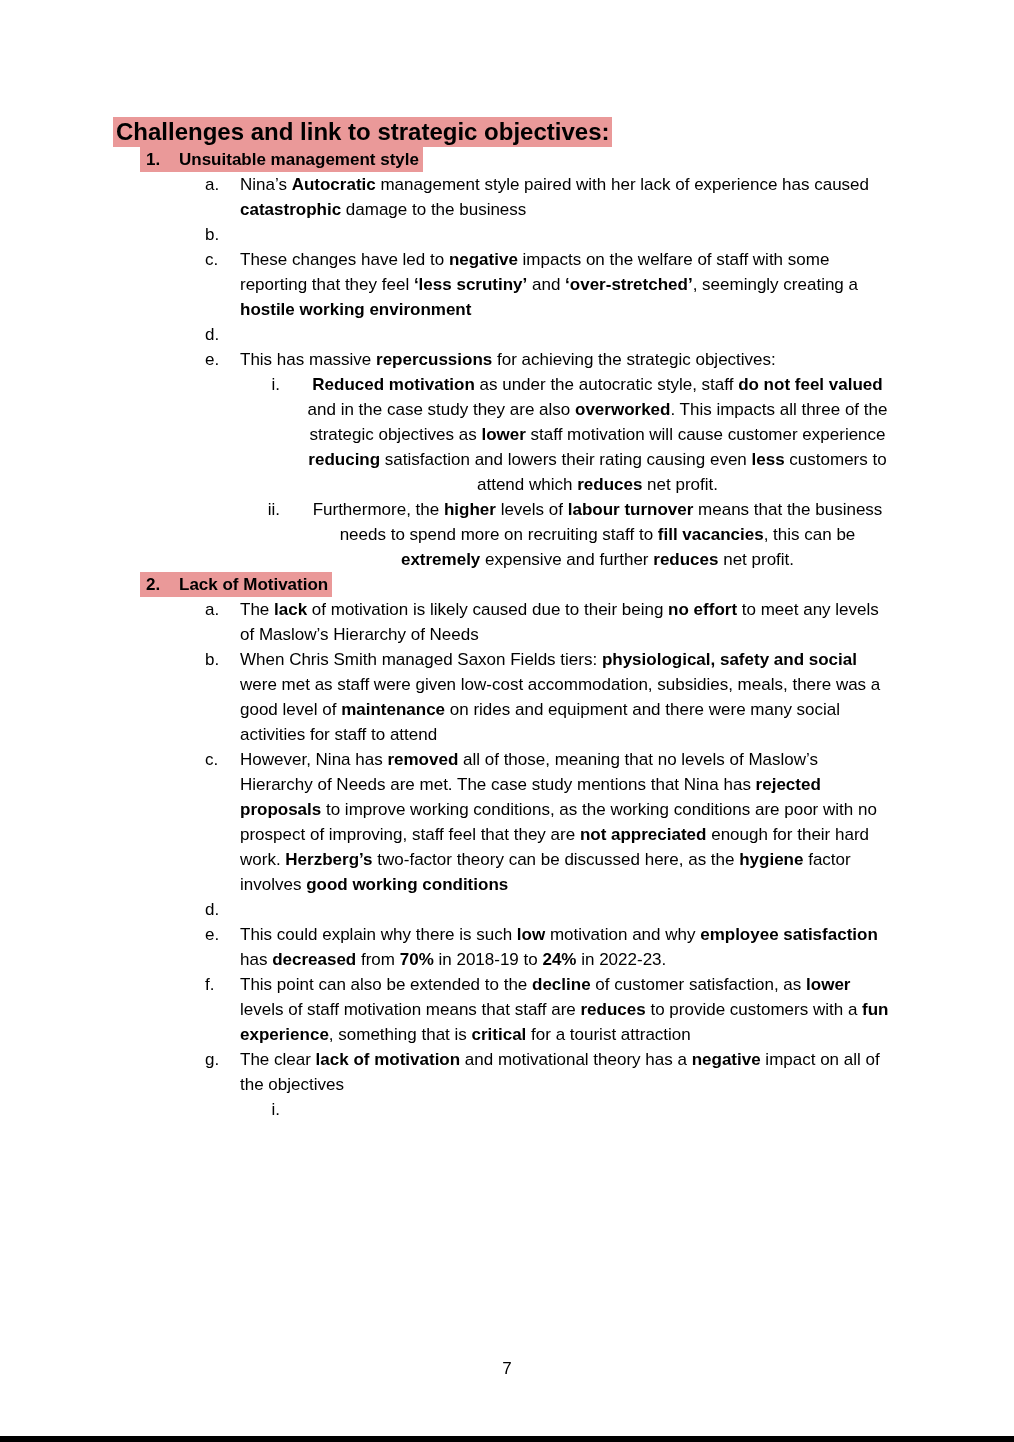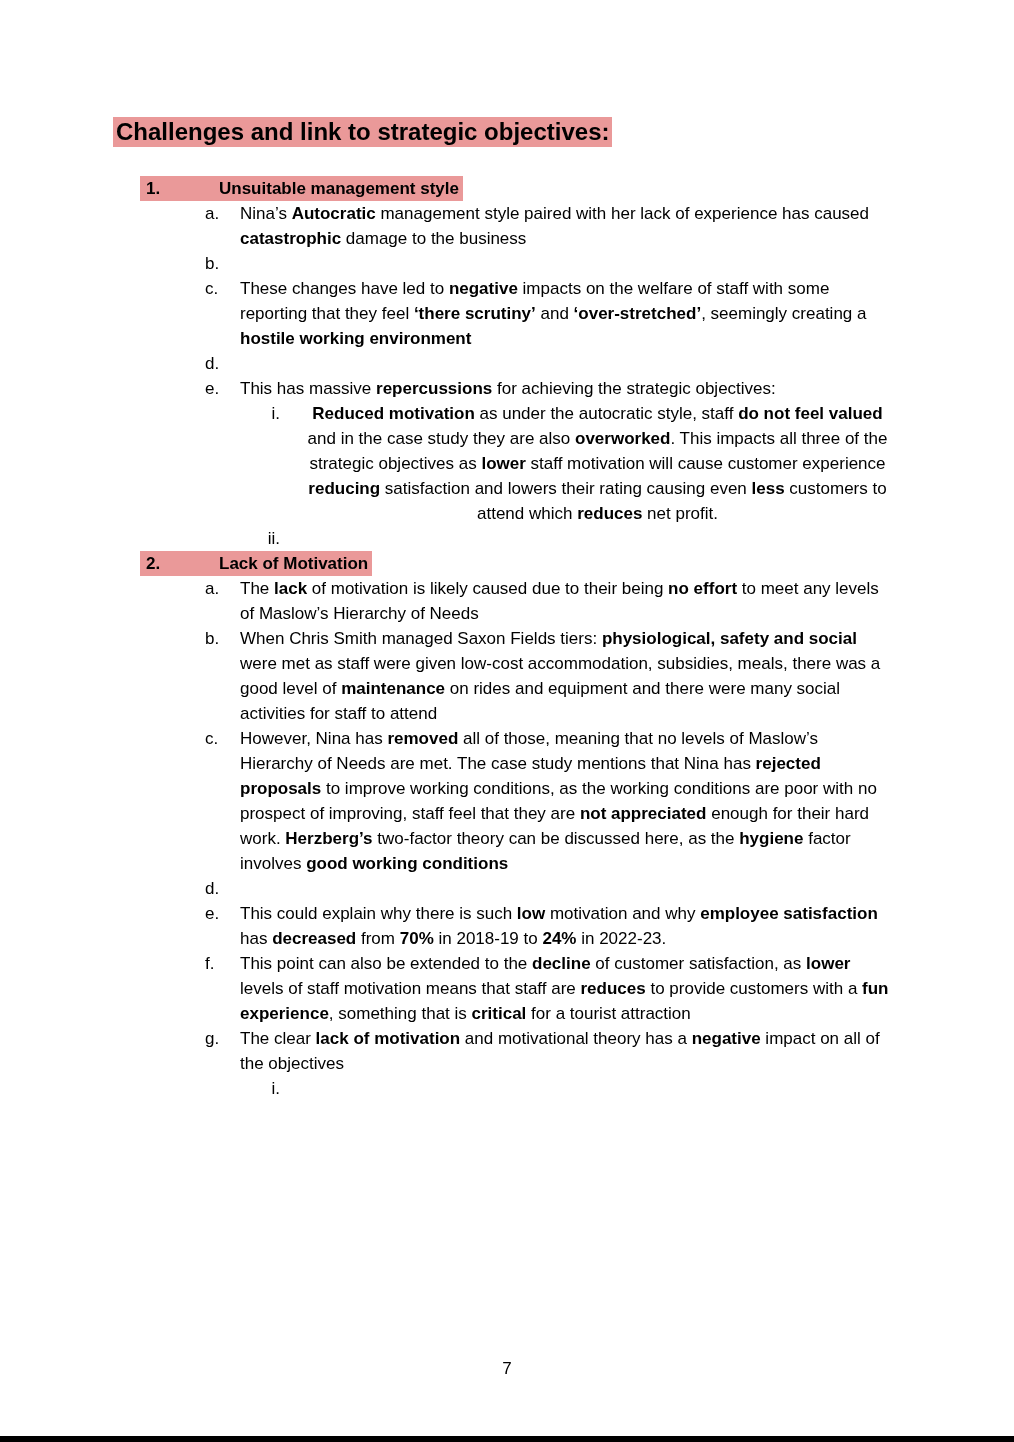--- a/index.html
+++ b/index.html
@@ -8,34 +8,34 @@
     width:1014px;
     height:1442px;
     background:#ffffff;
     color:var(--ink,#000);
     font-family:"Liberation Sans", sans-serif;
     font-size:17px;
     line-height:25px;
     overflow:hidden;
   }
   .content{position:absolute;top:117px;left:0;width:100%;}
-  .title-row{margin-left:113px;margin-bottom:29px;}
+  .title-row{margin-left:113px;}
   .title{
     display:inline-block;
     background:var(--hl,#ea9999);
     font-size:24px;
     font-weight:700;
     line-height:30px;
     padding:0 3px;
     letter-spacing:0px;
   }
   .l1-row{margin-left:140px;}
   .l1-wrap{display:inline-flex;background:var(--hl,#ea9999);padding:0 4px 0 6px;}
   .l1-marker{display:inline-block;width:33px;font-weight:700;}
-  .l1-heading{font-weight:700;white-space:nowrap;margin-left:40px;}
+  .l1-heading{font-weight:700;white-space:nowrap;}
   .l2-item{display:flex;margin-left:205px;}
   .l2-marker{flex:0 0 35px;}
   .l2-text{width:655px;}
   .l3-item{display:flex;margin-left:240px;}
   .l3-marker{flex:0 0 40px;text-align:right;margin-right:23px;}
   .l3-text{width:589px;text-align:center;}
   b{font-weight:700;}
   .page-number{
     position:absolute;
     top:1356px;left:0;width:100%;
@@ -63,35 +63,36 @@
           </span></div>
         <div class="l2-item">
           <span class="l2-marker">a.</span>
           <div class="l2-text">Nina’s <b>Autocratic</b> management style paired with her lack of experience has caused <b>catastrophic</b> damage to the business</div>
         </div>
         <div class="l2-item">
           <span class="l2-marker">b.</span>
         </div>
         <div class="l2-item">
           <span class="l2-marker">c.</span>
-          <div class="l2-text">These changes have led to <b>negative</b> impacts on the welfare of staff with some reporting that they feel <b>‘there scrutiny’</b> and <b>‘over-stretched’</b>, seemingly creating a <b>hostile working environment</b></div>
+          <div class="l2-text">These changes have led to <b>negative</b> impacts on the welfare of staff with some reporting that they feel <b>‘less scrutiny’</b> and <b>‘over-stretched’</b>, seemingly creating a <b>hostile working environment</b></div>
         </div>
         <div class="l2-item">
           <span class="l2-marker">d.</span>
         </div>
         <div class="l2-item">
           <span class="l2-marker">e.</span>
           <div class="l2-text">This has massive <b>repercussions</b> for achieving the strategic objectives:</div>
         </div>
         <div class="l3-item">
           <span class="l3-marker">i.</span>
           <div class="l3-text"><b>Reduced motivation</b> as under the autocratic style, staff <b>do not feel valued</b> and in the case study they are also <b>overworked</b>. This impacts all three of the strategic objectives as <b>lower</b> staff motivation will cause customer experience <b>reducing</b> satisfaction and lowers their rating causing even <b>less</b> customers to attend which <b>reduces</b> net profit.</div>
         </div>
         <div class="l3-item">
           <span class="l3-marker">ii.</span>
+          <div class="l3-text">Furthermore, the <b>higher</b> levels of <b>labour turnover</b> means that the business needs to spend more on recruiting staff to <b>fill vacancies</b>, this can be <b>extremely</b> expensive and further <b>reduces</b> net profit.</div>
         </div>
         <div class="l1-row"><span class="l1-wrap">
             <span class="l1-marker">2.</span>
             <span class="l1-heading">Lack of Motivation</span>
           </span></div>
         <div class="l2-item">
           <span class="l2-marker">a.</span>
           <div class="l2-text">The <b>lack</b> of motivation is likely caused due to their being <b>no effort</b> to meet any levels of Maslow’s Hierarchy of Needs</div>
         </div>
         <div class="l2-item">

